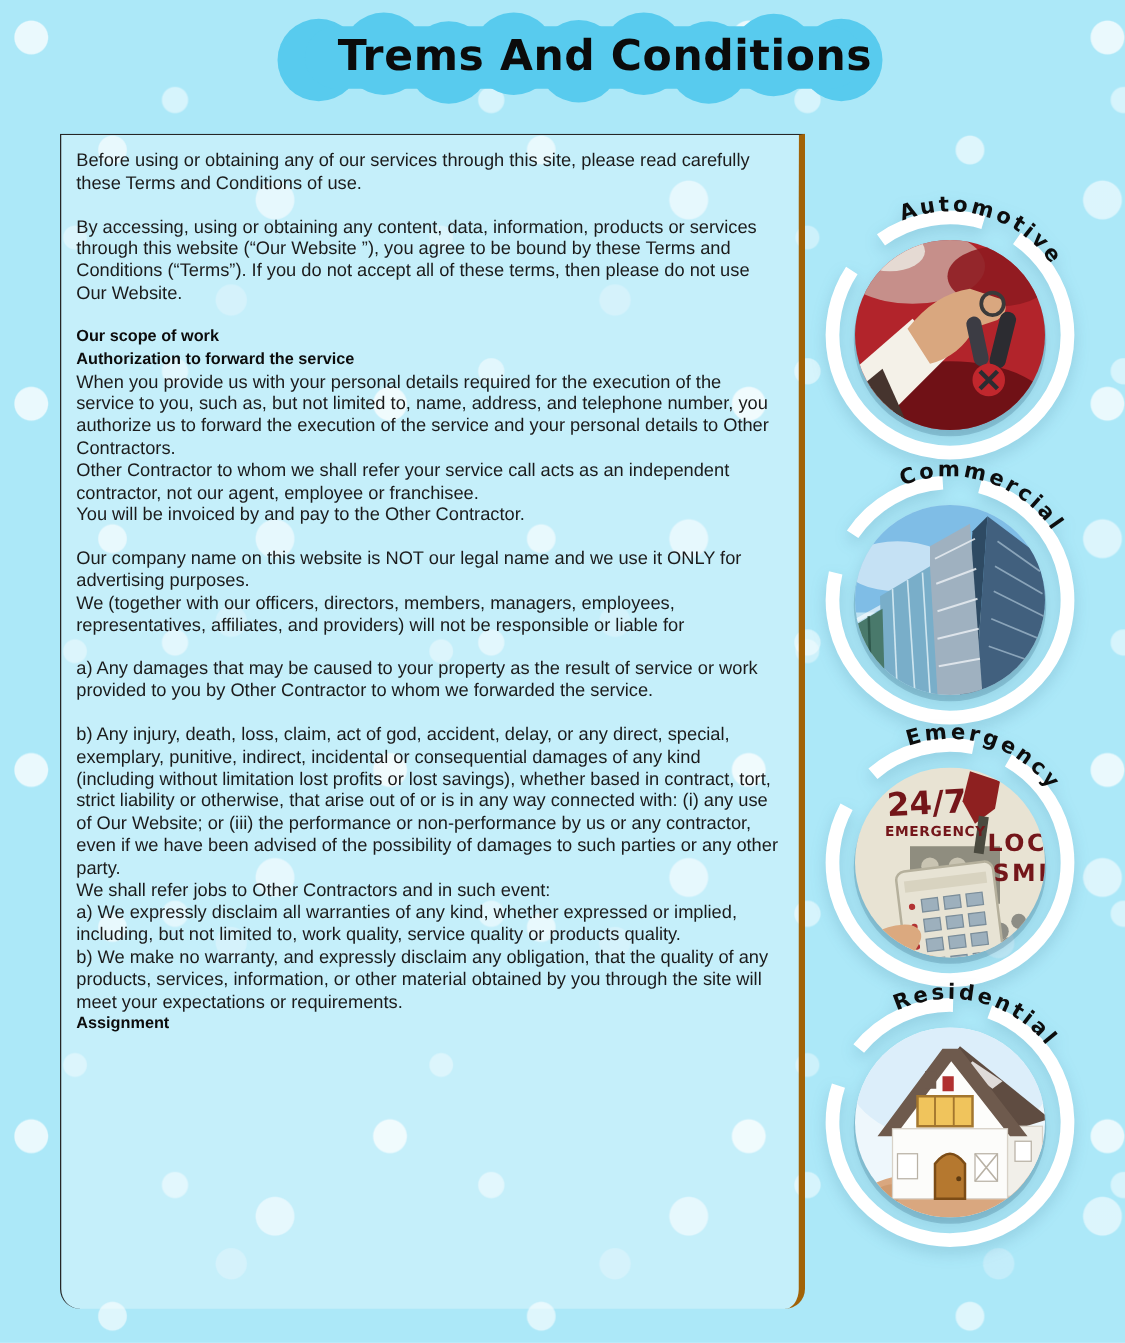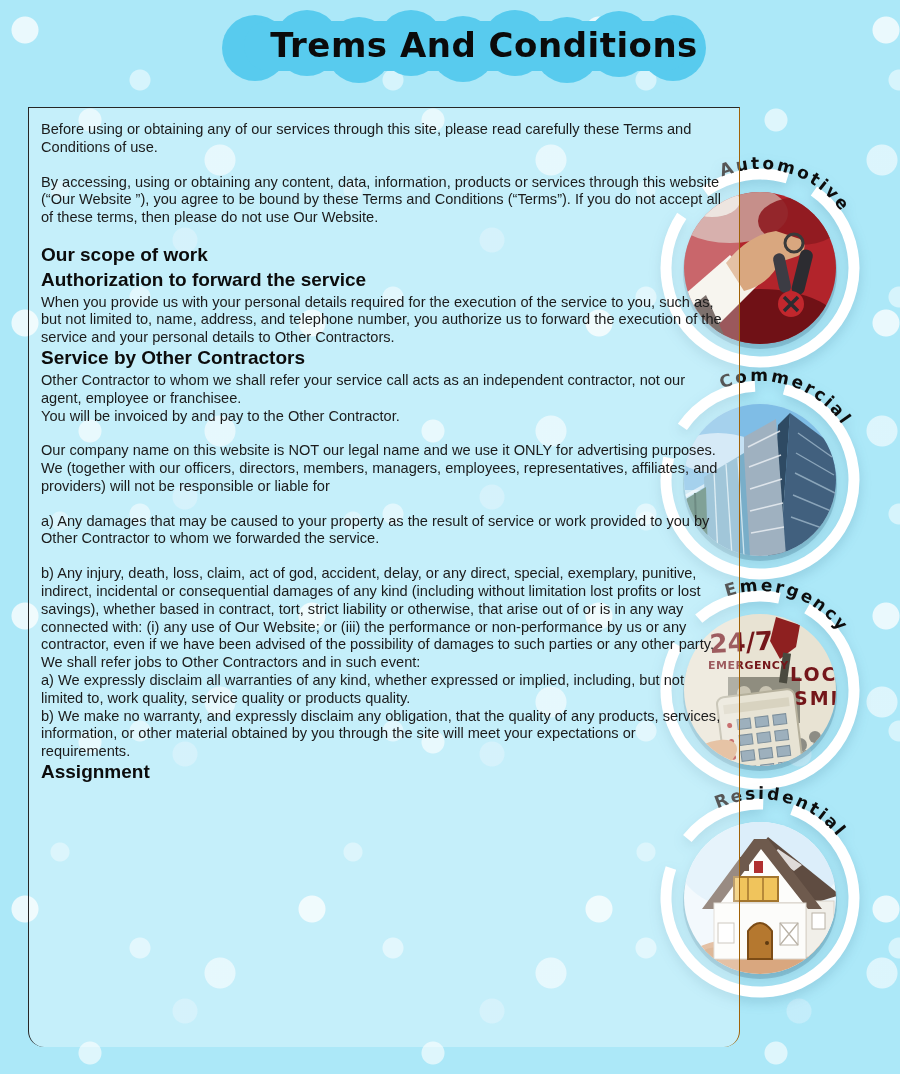--- a/index.html
+++ b/index.html
@@ -27,30 +27,30 @@
   .pf4{left:152px;top:-3px}.pf5{left:204px;top:3px}.pf6{left:256px;top:-3px}
   .pf7{left:308px;top:4px}.pf8{left:360px;top:-2px}.pf9{left:414px;top:2px}
   .cloud .bar{position:absolute;left:18px;top:8px;width:446px;height:50px;background:#58CBEE;border-radius:26px;}
   .cloud h1{
     position:absolute;left:17px;top:0;width:100%;height:66px;line-height:64px;margin:0;
     text-align:center;font-family:"DejaVu Sans",sans-serif;font-weight:800;
     font-size:34px;letter-spacing:.5px;color:#0b0b0b;
   }
   
   .panel{
-    position:absolute;left:28px;top:107px;width:712px;height:940px;z-index:2;
+    position:absolute;left:48px;top:107px;width:596px;height:940px;z-index:2;
     background:rgba(255,255,255,.30);
-    border-top:1px solid #262626;border-left:1px solid #262626;border-right:1px solid #a16207;
+    border-top:1px solid #262626;border-left:1px solid #262626;border-right:5px solid #a16207;
     border-radius:0 0 16px 16px;
     padding:13px 14px 10px 12px;box-sizing:border-box;overflow:hidden;
   }
   .para{margin:0;font-size:14.6px;line-height:1.22;color:#1b1b1b;}
   .spaced{margin-bottom:17px;}
   .gap-before{margin-top:17px;}
-  .panel h2{font-size:19px;font-weight:700;margin:0 0 3px;color:#0c0c0c;line-height:1.15;}
+  .panel h2{font-size:13px;font-weight:700;margin:0 0 3px;color:#0c0c0c;line-height:1.15;}
   
   .badge{position:absolute;left:648px;width:234px;height:235px;z-index:1;cursor:pointer;}
   .b-auto{top:143px}.b-comm{top:355px}.b-emer{top:565px}.b-resi{top:773px}
   .badge svg{filter:drop-shadow(0 5px 6px rgba(30,90,120,.18));}
   .ring{fill:none;stroke:#ffffff;stroke-width:11;stroke-dasharray:440 34 86 30;}
   .arc-label{font-family:"DejaVu Sans",sans-serif;font-weight:800;font-size:17px;letter-spacing:2.5px;fill:#0d0d0d;}
   .emg-big{font-family:"DejaVu Sans",sans-serif;font-weight:800;font-size:26px;fill:#74161a;}
   .emg-small{font-family:"DejaVu Sans",sans-serif;font-weight:700;font-size:11px;fill:#74161a;letter-spacing:.5px;}
   .emg-lock{font-family:"DejaVu Sans",sans-serif;font-weight:800;font-size:19px;fill:#74161a;letter-spacing:2px;}
 </style>
@@ -80,21 +80,20 @@
     <section>
       <h2>Our scope of work</h2>
     </section>
 
     <section>
       <h2>Authorization to forward the service</h2>
       <p class="para">When you provide us with your personal details required for the execution of the service to you, such as, but not limited to, name, address, and telephone number, you authorize us to forward the execution of the service and your personal details to Other Contractors.</p>
     </section>
 
     <section>
-      <h2>Service by Other Contractors</h2>
       <p class="para">Other Contractor to whom we shall refer your service call acts as an independent contractor, not our agent, employee or franchisee.</p>
       <p class="para">You will be invoiced by and pay to the Other Contractor.</p>
       <p class="para gap-before">Our company name on this website is NOT our legal name and we use it ONLY for advertising purposes.</p>
     </section>
 
     <section>
       <p class="para">We (together with our officers, directors, members, managers, employees, representatives, affiliates, and providers) will not be responsible or liable for</p>
       <p class="para gap-before">a) Any damages that may be caused to your property as the result of service or work provided to you by Other Contractor to whom we forwarded the service.</p>
       <p class="para gap-before">b) Any injury, death, loss, claim, act of god, accident, delay, or any direct, special, exemplary, punitive, indirect, incidental or consequential damages of any kind (including without limitation lost profits or lost savings), whether based in contract, tort, strict liability or otherwise, that arise out of or is in any way connected with: (i) any use of Our Website; or (iii) the performance or non-performance by us or any contractor, even if we have been advised of the possibility of damages to such parties or any other party.</p>
     </section>

